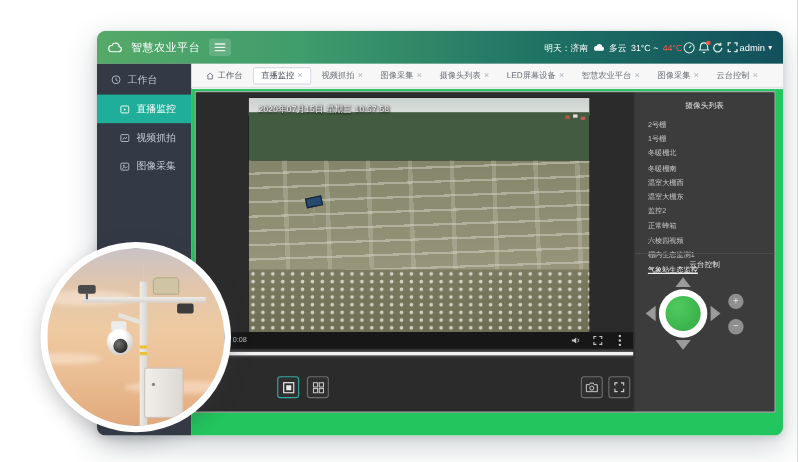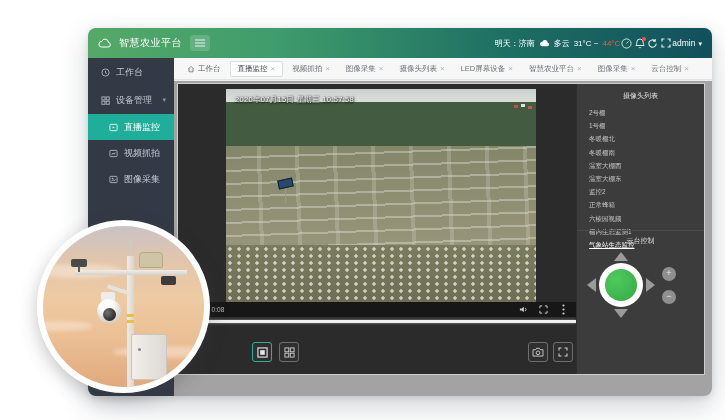--- a/index.html
+++ b/index.html
@@ -39,21 +39,21 @@
   
   .main { position:absolute; left:86px; top:30px; right:0; bottom:0; }
   .tabbar { height:22px; background:#f7f7f7; border-bottom:1px solid #e3e3e3;
     display:flex; align-items:center; gap:2px; padding:0 6px; overflow:hidden; }
   .tab { display:flex; align-items:center; gap:3px; height:16px; padding:0 7px;
     font-size:7.5px; color:#6b6f76; cursor:pointer; white-space:nowrap; border-radius:2px; }
   .tab .x { font-size:8px; color:#aab0ba; }
   .tab.active { background:#fff; border:1px solid #d8dce5; color:#3d4249; }
   .tab-home { color:#585d64; }
 
-  .content { position:absolute; left:0; top:23px; right:0; bottom:0; background:#a3a3a3; }
+  .content { position:absolute; left:0; top:23px; right:0; bottom:0; background:#22c55e; }
   .panel { position:absolute; left:3px; top:2px; width:528px; height:292px;
     background:#3c3c3c; border:1px solid #cfcfcf; }
 
   
   .player { position:absolute; left:0; top:0; width:398px; height:290px; background:#2b2b2b; }
   .video { position:absolute; left:48px; top:5px; width:310px; height:213px; background:#000; overflow:hidden; cursor:pointer; }
   .sky   { position:absolute; left:0; top:0; width:100%; height:16px; background:linear-gradient(#c9d0cf,#dfe3de); }
   .trees { position:absolute; left:0; top:13px; width:100%; height:44px;
     background:linear-gradient(180deg,#47604330%,#3f5a40), #435c41;
     background-color:#435c41; }
@@ -197,32 +197,20 @@
     <div class="sidebar">
       <div class="s-item">
         <span class="sicon">
           <svg width="9" height="9" viewBox="0 0 10 10">
               <circle cx="5" cy="5" r="4" fill="none" stroke="#aeb6c2" stroke-width="1"></circle>
               <path d="M5 3v2.3l1.6 1" fill="none" stroke="#aeb6c2" stroke-width="1"></path>
             </svg>
         </span>
         <span>工作台</span>
       </div>
-      <div class="s-item">
-        <span class="sicon">
-          <svg width="9" height="9" viewBox="0 0 10 10">
-              <rect x="1" y="1" width="3.4" height="3.4" fill="none" stroke="#aeb6c2" stroke-width="1"></rect>
-              <rect x="5.8" y="1" width="3.4" height="3.4" fill="none" stroke="#aeb6c2" stroke-width="1"></rect>
-              <rect x="1" y="5.8" width="3.4" height="3.4" fill="none" stroke="#aeb6c2" stroke-width="1"></rect>
-              <rect x="5.8" y="5.8" width="3.4" height="3.4" fill="none" stroke="#aeb6c2" stroke-width="1"></rect>
-            </svg>
-        </span>
-        <span>设备管理</span>
-        <span class="s-caret">▾</span>
-      </div>
       <div class="s-item s-sub active">
         <span class="sicon">
           <svg width="9" height="9" viewBox="0 0 10 10">
               <rect x="1" y="1.5" width="8" height="7" rx="1" fill="none" stroke="#eafaf5" stroke-width="1"></rect>
               <path d="M4 3.8l2.4 1.2L4 6.2z" fill="#eafaf5"></path>
             </svg>
         </span>
         <span>直播监控</span>
       </div>
       <div class="s-item s-sub">

